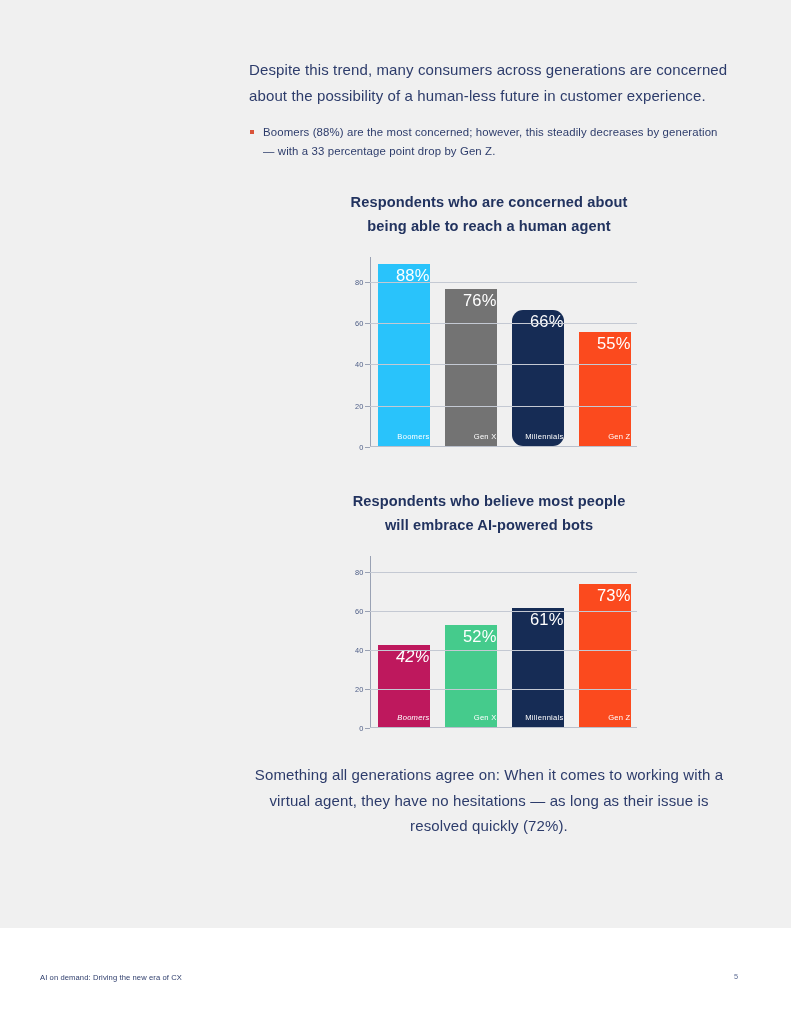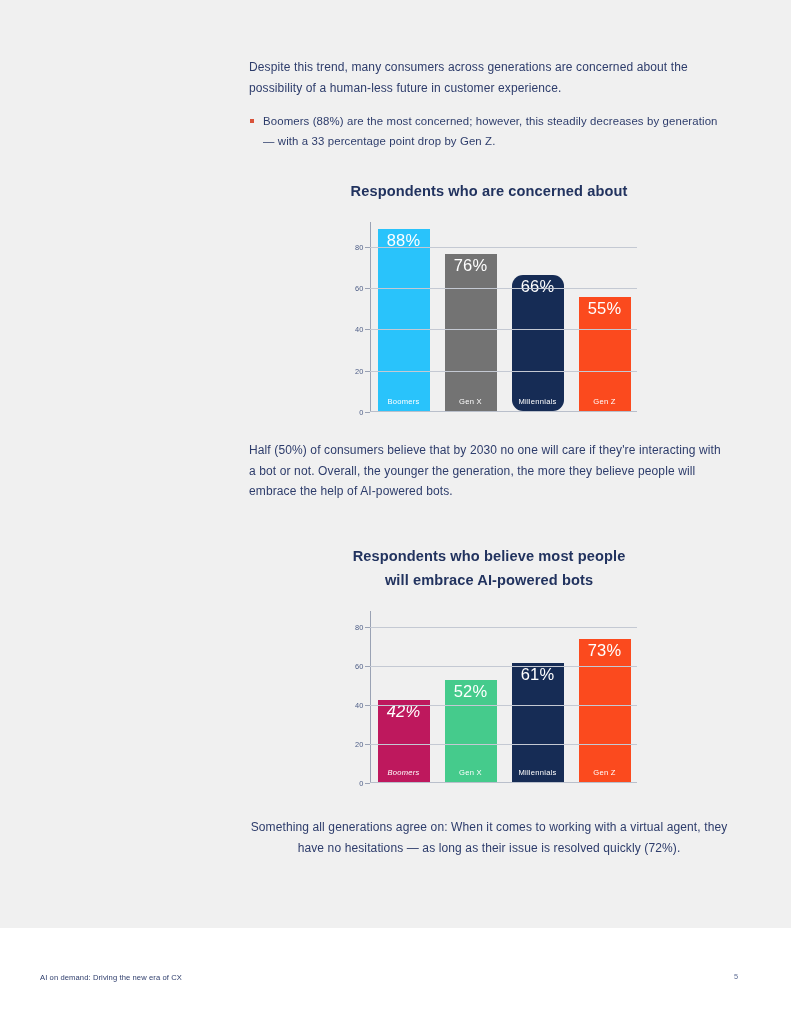--- a/index.html
+++ b/index.html
@@ -25,21 +25,21 @@
   }
   #body-col {
     position: absolute;
     left: 249px;
     top: 57px;
     width: 480px;
   }
 
   .para {
     color: #2d3c6b;
-    font-size: 12px;
+    font-size: 15px;
     line-height: 1.72;
     letter-spacing: 0.12px;
   }
   .para.t2 { margin-top: 0; }
 
   ul.bullets {
     list-style: none;
     margin-top: 14px;
   }
   ul.bullets li {
@@ -135,21 +135,21 @@
     justify-content: space-between;
     align-items: flex-end;
     padding: 0 6px 0 6px;
   }
   .bar {
     position: relative;
     width: 52px;
     display: flex;
     flex-direction: column;
     justify-content: space-between;
-    align-items: center;
+    align-items: flex-end;
   }
   .bar .value {
     color: #ffffff;
     font-size: 16.5px;
     letter-spacing: 0.2px;
     margin-top: 2px;
     font-weight: 400;
   }
   .bar .catlabel {
     color: #ffffff;
@@ -200,20 +200,21 @@
         </li>
         <li>
           <span class="bullet-marker"></span>
           <span>Boomers (88%) are the most concerned; however, this steadily decreases by generation — with a 33 percentage point drop by Gen Z.</span>
         </li>
       </ul>
 
       <div class="chart-block">
         <div class="chart-title">
           <span class="line1">Respondents who are concerned about</span>
+          <span class="line2">being able to reach a human agent</span>
         </div>
         <div class="plot-wrap" id="plot0">
           <div class="yaxis" id="yaxis0">
               <div class="ytick" style="top: 24.7826px;">80</div>
               <div class="ytick" style="top: 66.087px;">60</div>
               <div class="ytick" style="top: 107.391px;">40</div>
               <div class="ytick" style="top: 148.696px;">20</div>
               <div class="ytick" style="top: 190px;">0</div>
             </div>
           <div class="axis-line"></div>
@@ -241,21 +242,20 @@
             <div class="tickmark" style="top: 66.087px;"></div>
             <div class="gridline" style="top: 66.087px;"></div>
             <div class="tickmark" style="top: 107.391px;"></div>
             <div class="gridline" style="top: 107.391px;"></div>
             <div class="tickmark" style="top: 148.696px;"></div>
             <div class="gridline" style="top: 148.696px;"></div>
             <div class="tickmark" style="top: 190px;"></div>
           </div>
       </div>
 
-      <p class="para t2" style="margin-top:28px;">Half (50%) of consumers believe that by 2030 no one will care if they're interacting with a bot or not. Overall, the younger the generation, the more they believe people will embrace the help of AI-powered bots.</p>
 
       <div class="chart-block" style="margin-top:42px;">
         <div class="chart-title">
           <span class="line1">Respondents who believe most people</span>
           <span class="line2">will embrace AI-powered bots</span>
         </div>
         <div class="plot-wrap tall" id="plot1">
           <div class="yaxis" id="yaxis1">
               <div class="ytick" style="top: 15.6364px;">80</div>
               <div class="ytick" style="top: 54.7273px;">60</div>

